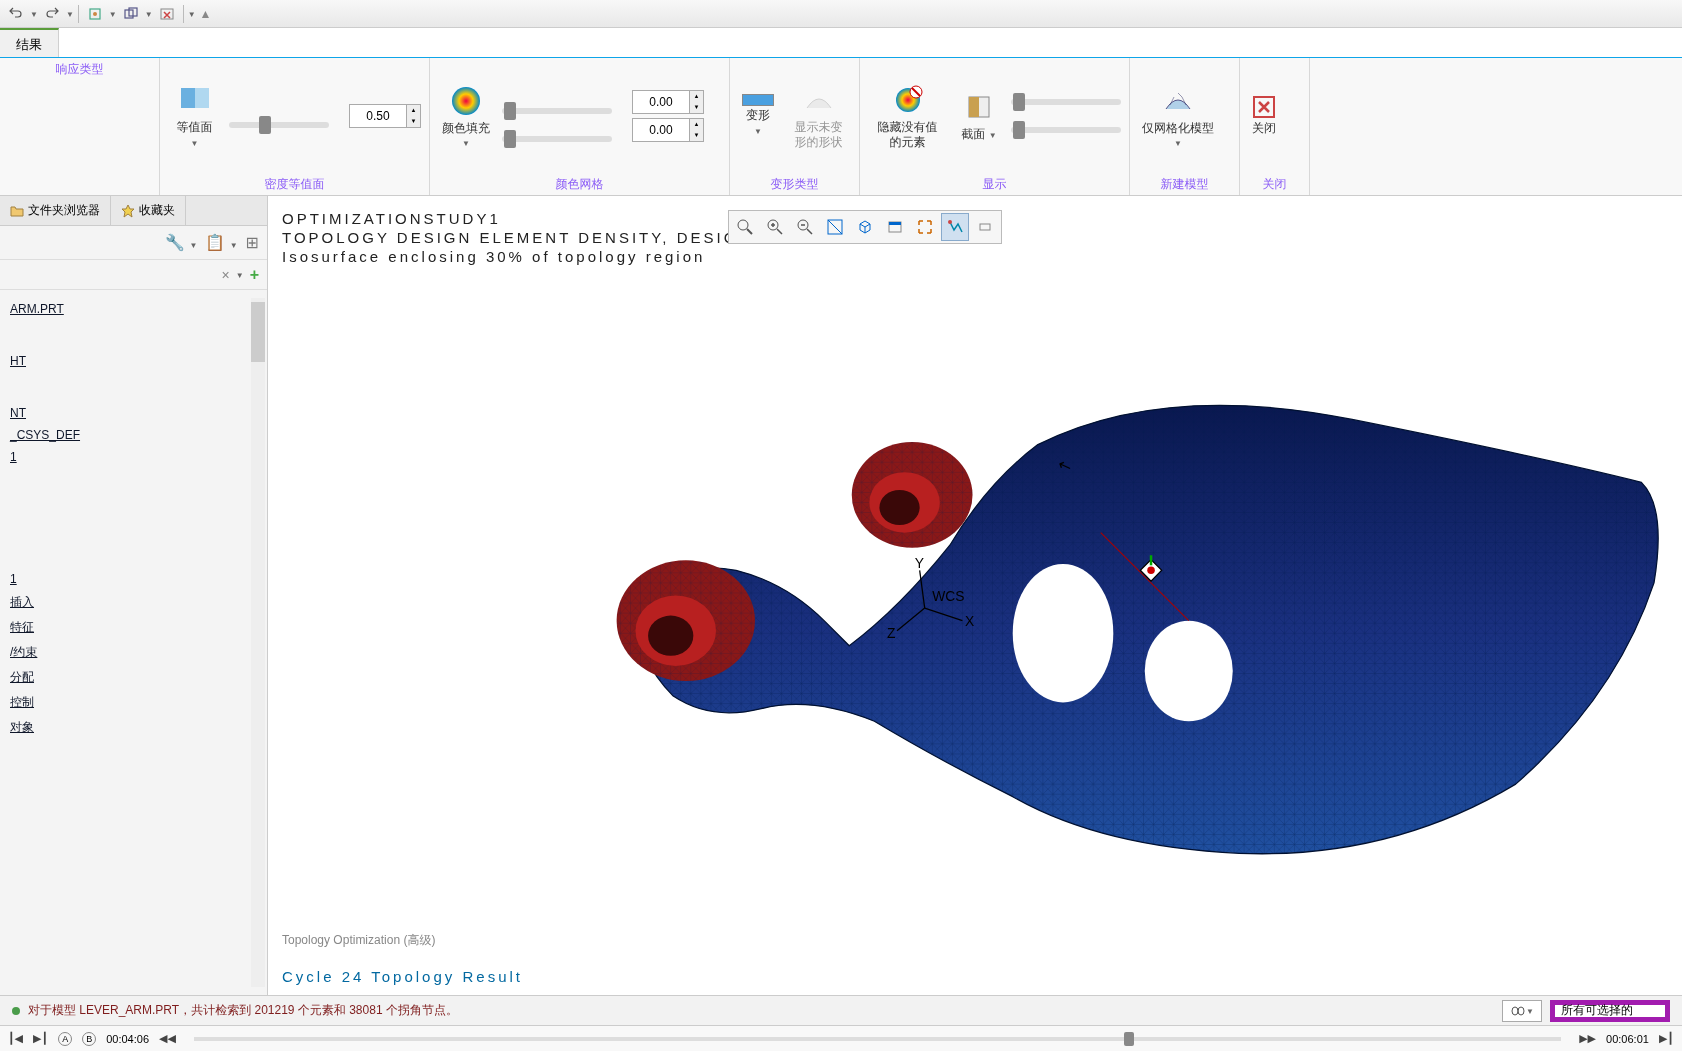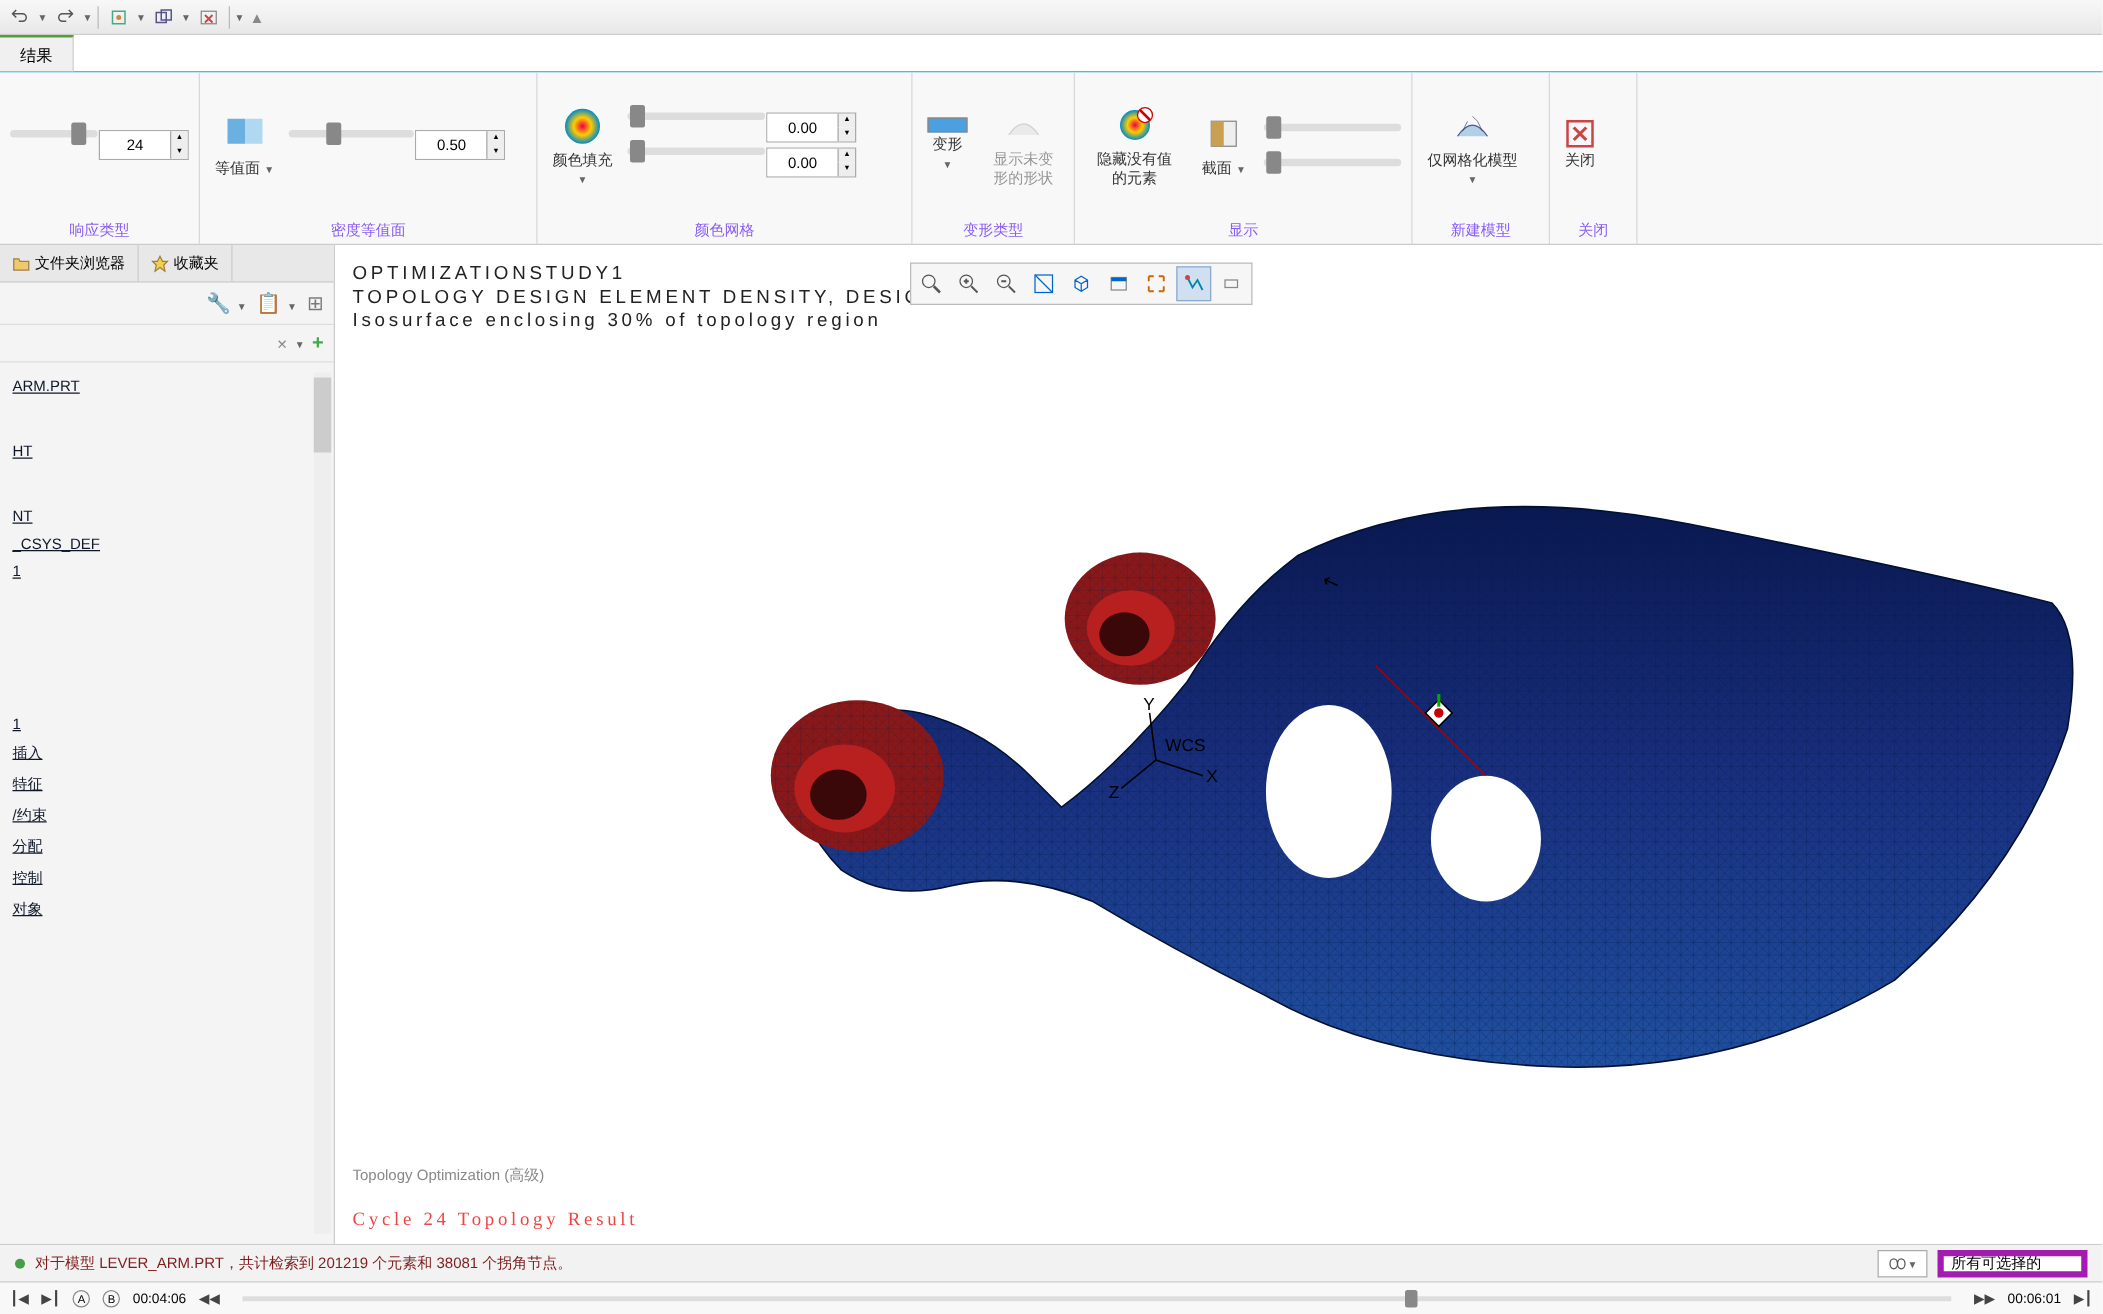--- a/index.html
+++ b/index.html
@@ -19,21 +19,21 @@
 
 
 .ribbon { height: 138px; background: #f8f8f8; display: flex; border-bottom: 1px solid #ccc; }
 .ribbon-group { border-right: 1px solid #d8d8d8; display: flex; flex-direction: column; }
 .ribbon-content { flex: 1; display: flex; align-items: center; padding: 4px 8px; gap: 8px; }
 .ribbon-label { height: 22px; font-size: 12px; color: #8b5cf6; text-align: center; display: flex; align-items: center; justify-content: center; }
 .ribbon-btn { display: flex; flex-direction: column; align-items: center; gap: 2px; cursor: pointer; padding: 2px 4px; }
 .ribbon-btn-label { font-size: 12px; color: #333; text-align: center; line-height: 1.2; }
 .ribbon-icon-lg { width: 40px; height: 36px; }
 .slider-box { display: flex; flex-direction: column; gap: 4px; }
-.slider-row { display: flex; align-items: flex-start; gap: 1px; }
+.slider-row { display: flex; align-items: flex-end; gap: 20px; }
 .slider-track { width: 100px; height: 6px; background: #ddd; border-radius: 3px; position: relative; }
 .slider-thumb { width: 12px; height: 18px; background: #888; border-radius: 2px; position: absolute; top: -6px; }
 .num-input { display: flex; align-items: center; border: 1px solid #aaa; background: #fff; }
 .num-input input { width: 56px; height: 22px; border: none; text-align: center; font-size: 12px; }
 .num-spin { width: 14px; display: flex; flex-direction: column; }
 .num-spin div { height: 11px; font-size: 6px; display: flex; align-items: center; justify-content: center; background: #eee; border-left: 1px solid #aaa; cursor: pointer; }
 .dd-arrow { font-size: 8px; color: #666; margin-top: 2px; }
 .color-swatch { width: 32px; height: 12px; background: #4aa0e0; border: 1px solid #888; }
 
 
@@ -51,21 +51,21 @@
 
 
 .viewport { flex: 1; background: #fff; position: relative; }
 .vp-header { position: absolute; top: 14px; left: 14px; font-family: "Courier New", monospace; font-size: 15px; letter-spacing: 3px; color: #222; }
 .vp-header .line { margin-bottom: 2px; }
 .vp-toolbar { position: absolute; top: 14px; left: 460px; background: #f6f6f6; border: 1px solid #bbb; display: flex; padding: 2px; gap: 2px; }
 .vp-tool { width: 28px; height: 28px; display: flex; align-items: center; justify-content: center; cursor: pointer; border: 1px solid transparent; }
 .vp-tool.active { background: #d0e0f0; border: 1px solid #88aacc; }
 .vp-canvas { position: absolute; top: 60px; left: 0; right: 0; bottom: 60px; }
 .vp-footer1 { position: absolute; bottom: 46px; left: 14px; font-size: 12px; color: #888; font-family: Arial; }
-.vp-footer2 { position: absolute; bottom: 10px; left: 14px; font-family: Liberation Serif, serif; font-size: 15px; letter-spacing: 3px; color: #ef4444; }
+.vp-footer2 { position: absolute; bottom: 10px; left: 14px; font-family: Liberation Sans, sans-serif; font-size: 15px; letter-spacing: 3px; color: #0369a1; }
 .cursor-arrow { position: absolute; top: 200px; left: 790px; font-size: 16px; color: #000; transform: rotate(-20deg); }
 
 
 .status-bar { height: 30px; background: #f2f2f2; border-top: 1px solid #ccc; display: flex; align-items: center; padding: 0 12px; gap: 8px; font-size: 12px; }
 .status-dot { width: 8px; height: 8px; background: #4a9c4a; border-radius: 50%; }
 .status-text { flex: 1; color: #7f1d1d; }
 .status-find { width: 40px; height: 22px; border: 1px solid #aaa; background: #fff; display: flex; align-items: center; justify-content: center; cursor: pointer; }
 .status-select { width: 120px; height: 22px; border: 5px solid #a21caf; background: #fff; padding: 0 6px; font-size: 12px; display: flex; align-items: center; }
 
 
@@ -124,34 +124,20 @@
   <div class="collapse-btn">▲</div>
 </div>
 
 <div class="tab-bar">
   <div class="tab">结果</div>
 </div>
 
 <div class="ribbon">
 
   <div class="ribbon-group" style="width:160px">
-    <div class="ribbon-content">
-      <div class="slider-row">
-        <div class="slider-track" style="width:70px">
-            <div class="slider-thumb" style="left:70%"></div>
-          </div>
-        <div class="num-input">
-          <input value="24" style="">
-          <div class="num-spin">
-              <div>▲</div>
-              <div>▼</div>
-            </div>
-        </div>
-      </div>
-    </div>
     <div class="ribbon-label">响应类型</div>
   </div>
 
   <div class="ribbon-group" style="width:270px">
     <div class="ribbon-content">
       <div class="ribbon-btn">
         <svg class="ribbon-icon-lg" viewBox="0 0 40 36">
             <rect x="6" y="6" width="14" height="20" fill="#6ab0e0"></rect>
             <rect x="20" y="6" width="14" height="20" fill="#b0d8f0"></rect>
           </svg>

